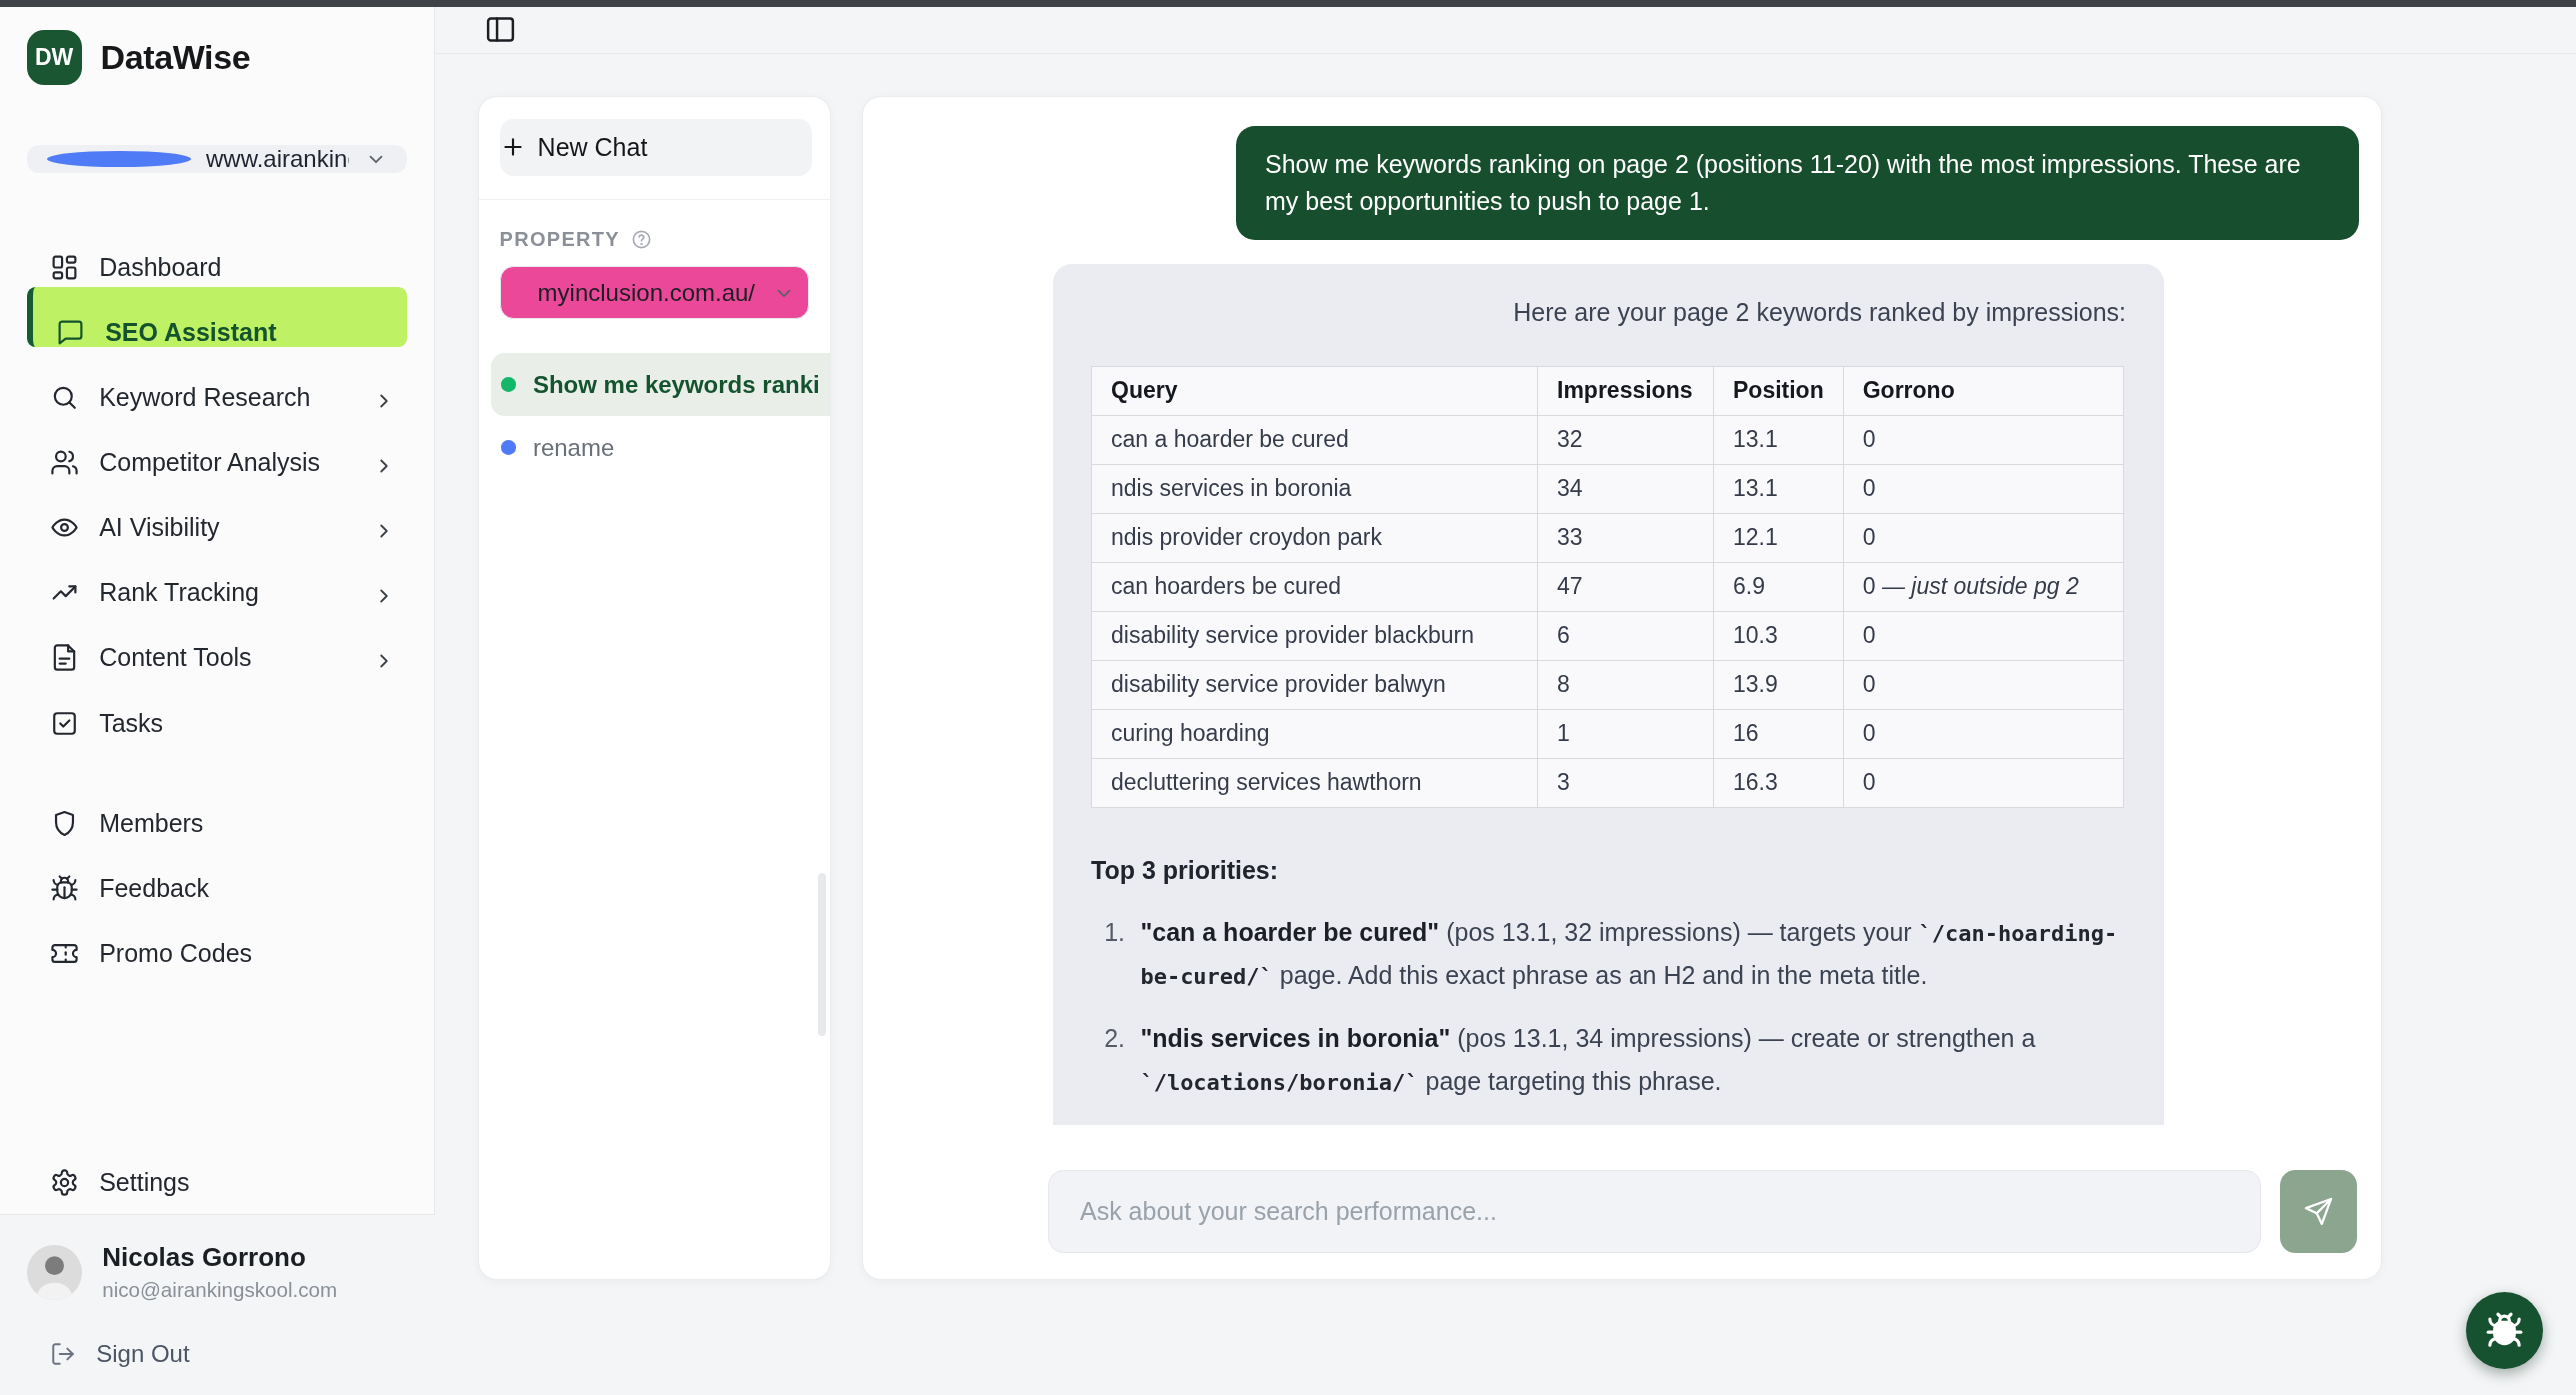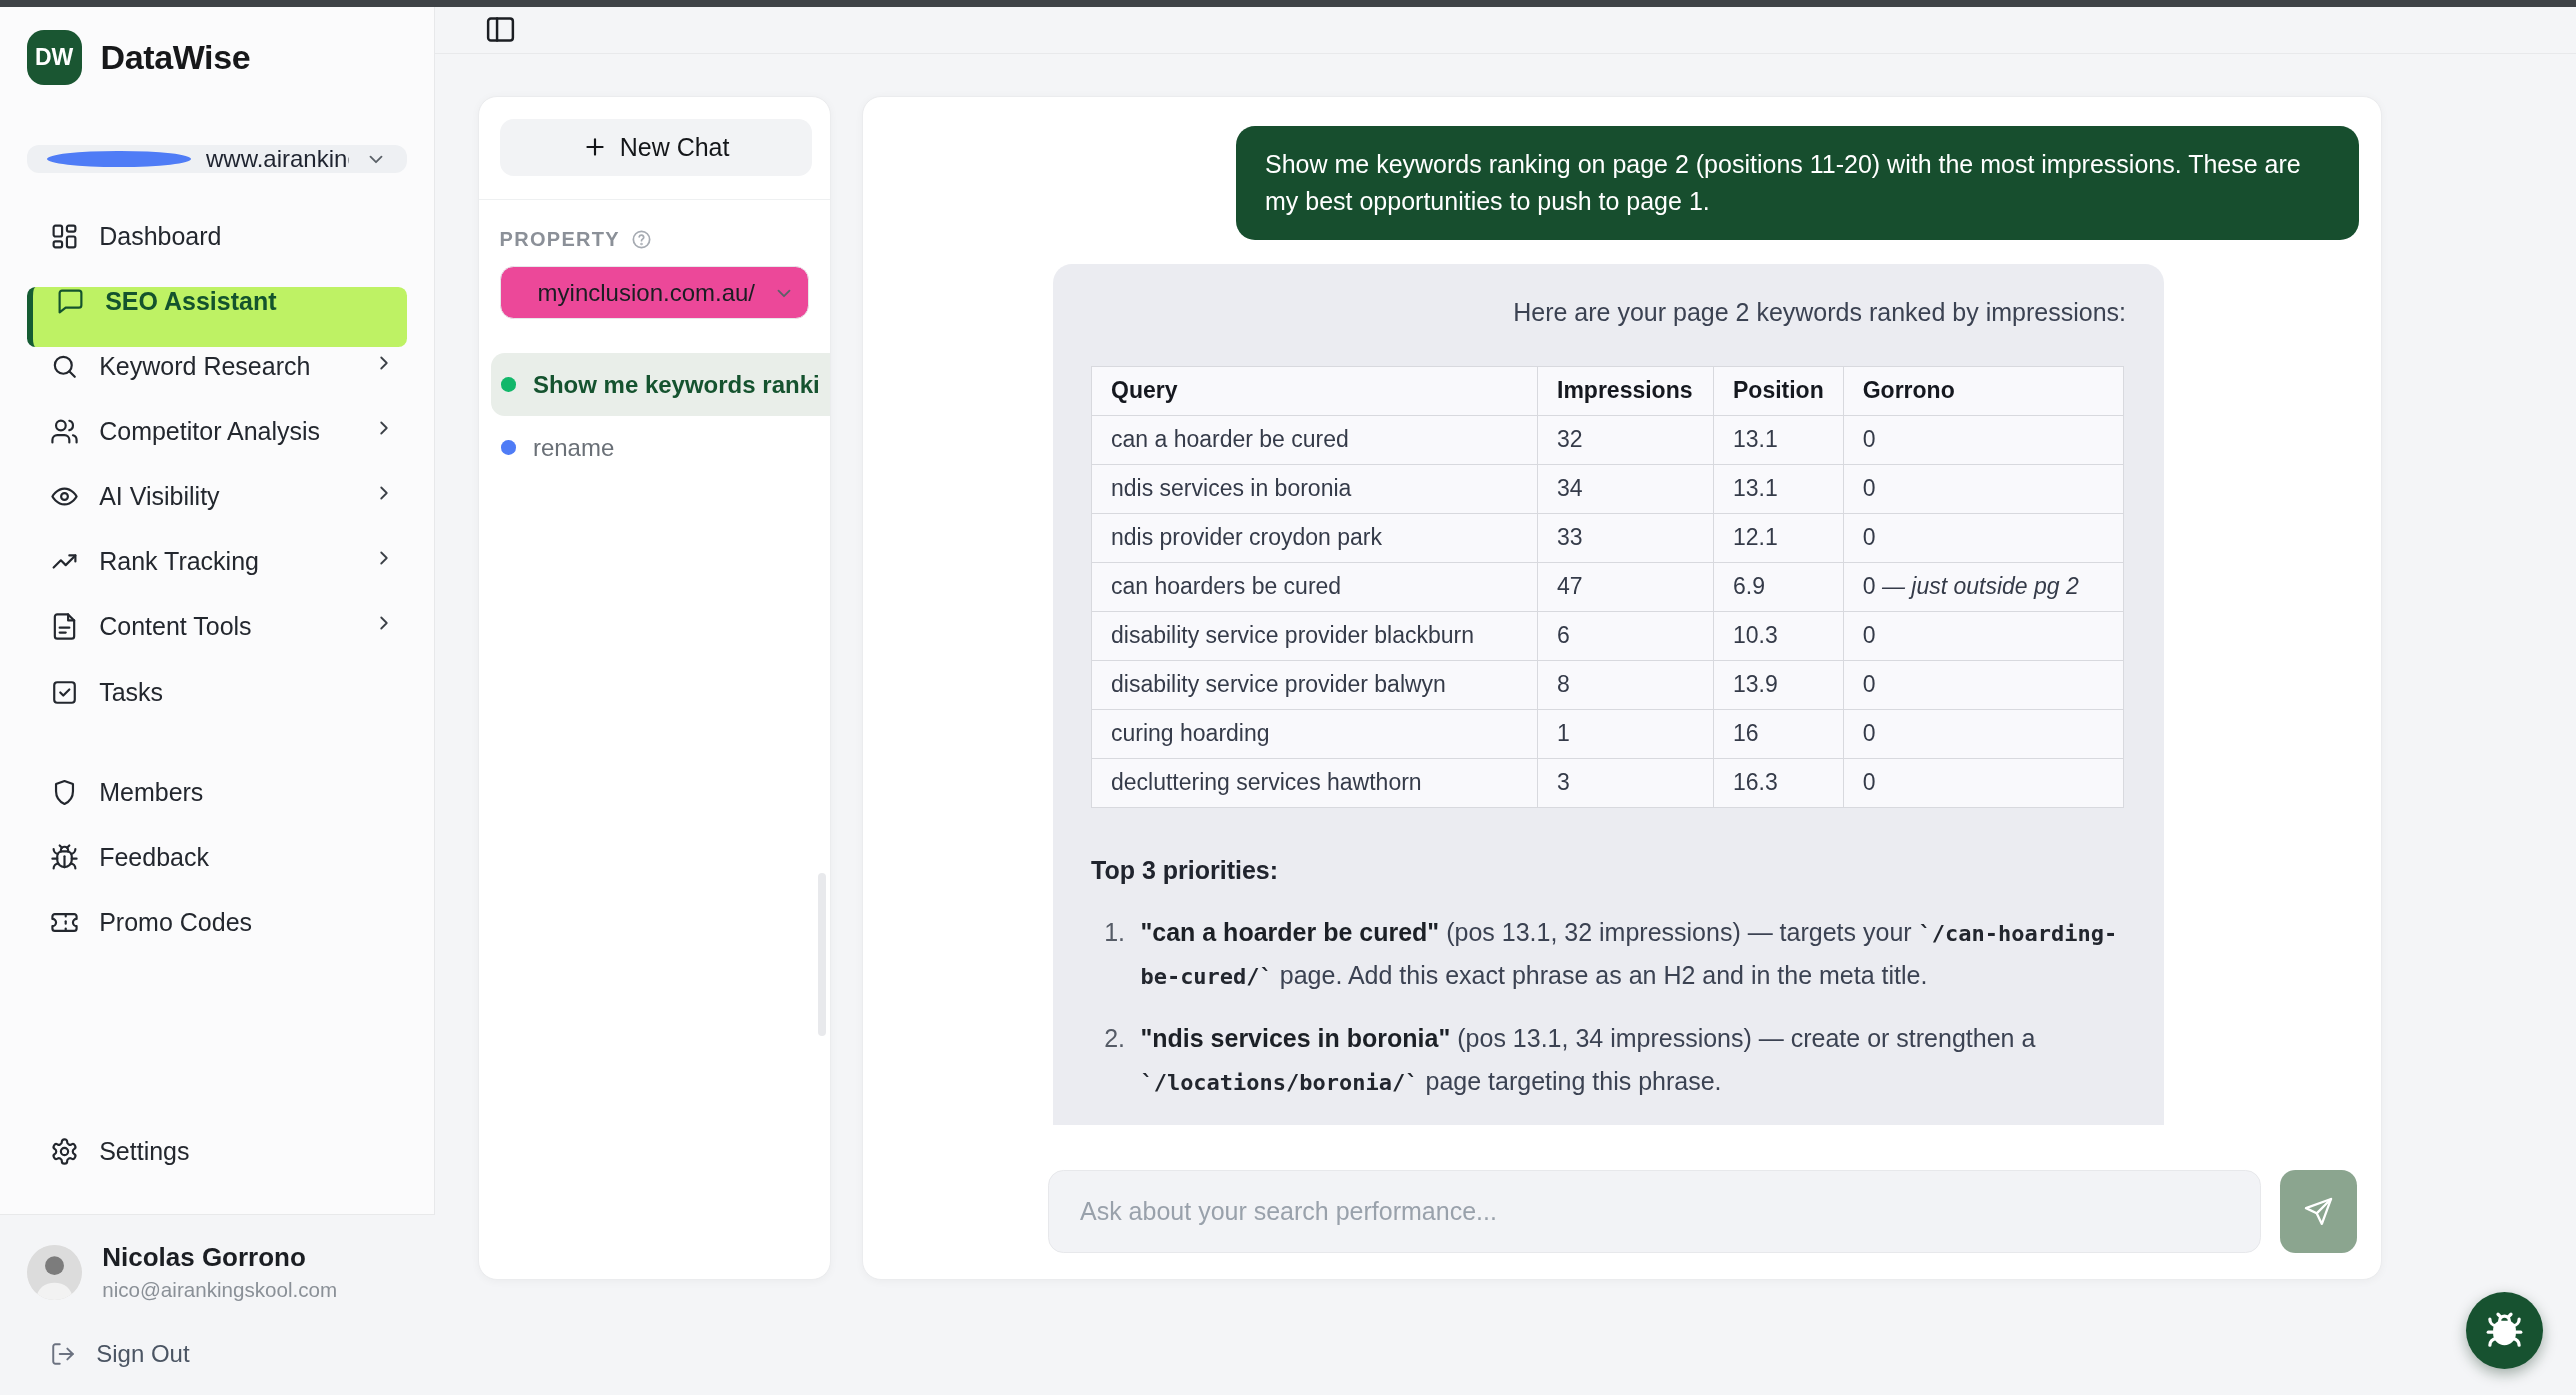--- a/index.html
+++ b/index.html
@@ -17,21 +17,21 @@
   .app-name { font-size:34px; font-weight:bold; color:#17181a; letter-spacing:-0.4px; }
 
   .domain-pill { margin-top:60px; height:54px; background:#eef0f3; border-radius:12px;
     display:flex; align-items:center; padding:0 20.6px; gap:15.4px; cursor:pointer; }
   .dot { border-radius:50%; flex-shrink:0; }
   .dot-blue { width:16.3px; height:16.3px; background:#4f7cf6; }
   .domain-pill span { font-size:24px; color:#1f2430; flex:1; white-space:nowrap; overflow:hidden; }
   .chev { color:#5b6168; flex-shrink:0; }
 
   .nav { margin-top:49px; }
-  .nav-item { height:60px; margin-bottom:5.1px; display:flex; align-items:flex-start;
+  .nav-item { height:60px; margin-bottom:5.1px; display:flex; align-items:flex-end;
     padding-left:23px; padding-right:12px; gap:20.6px; border-radius:8.6px; cursor:pointer;
     font-size:25px; color:#23272e; }
   .nav-item svg.mi { width:29px; height:29px; flex-shrink:0; }
   .nav-item .lbl { flex:1; white-space:nowrap; }
   .nav-item.active { background:#bef264; border-left:6.9px solid #155c33; color:#14532d; font-weight:bold; }
   .nav-item .chev-r { color:#3c4148; }
   .nav-gap { height:35px; }
   .nav-settings { margin-top:169px; }
 
   .side-divider { margin:12px -26.6px 0 -26.6px; border-top:0.9px solid #e8e9ea; }
@@ -49,21 +49,21 @@
   .panel-toggle { margin-left:42px; width:46px; height:46px; display:flex; align-items:center;
     justify-content:center; border-radius:8.6px; cursor:pointer; color:#1b1e23; }
   .content { flex:1; display:flex; padding:42px 0 0 43px; gap:31px; }
 
   
   .chatlist { width:353px; height:1184px; background:#fff; border:0.9px solid #ebecee;
     border-radius:19px; box-shadow:0 1.7px 8.6px rgba(20,24,30,.04); overflow:hidden;
     position:relative; flex-shrink:0; }
   .newchat { margin:22px 20.6px 0 20.6px; height:57px; background:#f2f3f5; border:none; width:312px;
     border-radius:13.7px; font-size:25px; color:#141619; display:flex; align-items:center;
-    justify-content:center; gap:12px; cursor:pointer; font-family:inherit; }
+    gap:12px; cursor:pointer; font-family:inherit; }
   .cl-divider { margin-top:23px; border-top:0.9px solid #eef0f1; }
   .prop-row { margin:28px 20.6px 0 20.6px; display:flex; align-items:center; gap:10.3px; }
   .prop-label { font-size:20px; letter-spacing:1.3px; color:#8b9098; font-weight:bold; }
   .help { color:#a6abb2; }
   .prop-select { margin:15.4px 20.6px 0 20.6px; height:53px; background:#ec4899; border:0.9px solid #e6e8ea;
     border-radius:13.7px; display:flex; align-items:center; padding:0 19px; gap:18px; cursor:pointer; }
   .dot-green { width:16.3px; height:16.3px; background:#12b76a; }
   .prop-select span { font-size:24px; color:#1b1e23; flex:1; }
   .chats { margin-top:34px; padding-left:12px; }
   .chat-item { height:63px; display:flex; align-items:center; gap:17px; padding-left:10.3px;

